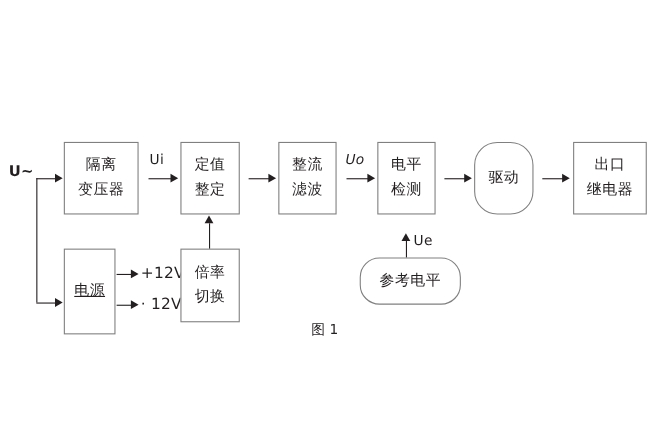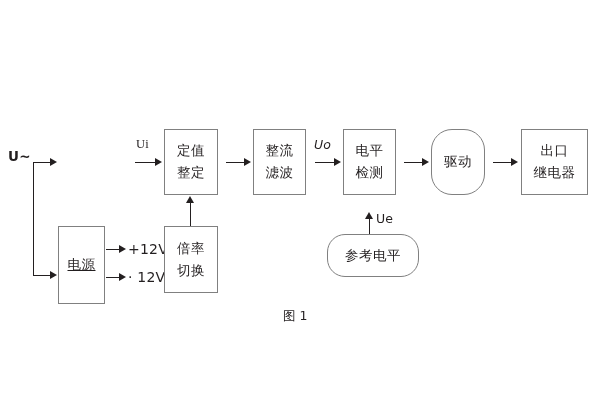--- a/index.html
+++ b/index.html
@@ -83,22 +83,26 @@
 <div id="diagram">
 
   <div class="sig-label" style="left:8px; top:148px; font-size:13.5px; font-weight:700;">U~</div>
 
   <div class="hline" style="left:33px; top:162px; width:18px;"></div>
   <div class="arrow-r" style="left:50px; top:158px;"></div>
   <div class="vline" style="left:33px; top:162px; height:113px;"></div>
   <div class="hline" style="left:33px; top:275px; width:18px;"></div>
   <div class="arrow-r" style="left:50px; top:271px;"></div>
 
+  <div class="box" style="left:58px; top:129px; width:68px; height:66px;">
+    <span class="line">隔离</span>
+    <span class="line">变压器</span>
+  </div>
 
-  <div class="sig-label" style="left:136px; top:137px;font-family:Liberation Serif, serif;">Ui</div>
+  <div class="sig-label" style="left:136px; top:137px;">Ui</div>
   <div class="hline" style="left:135px; top:162px; width:22px;"></div>
   <div class="arrow-r" style="left:155px; top:158px;"></div>
 
   <div class="box" style="left:164px; top:129px; width:54px; height:66px;">
     <span class="line">定值</span>
     <span class="line">整定</span>
   </div>
 
   <div class="hline" style="left:226px; top:162px; width:22px;"></div>
   <div class="arrow-r" style="left:244px; top:158px;"></div>
@@ -152,15 +156,15 @@
   <div class="vline" style="left:190px; top:203px; height:23px;"></div>
   <div class="arrow-u" style="left:186px; top:196px;"></div>
 
   <div class="box" style="left:327px; top:234px; width:92px; height:43px;border-radius:18px;">
     <span class="line">参考电平</span>
   </div>
   <div class="vline" style="left:369px; top:219px; height:15px;"></div>
   <div class="arrow-u" style="left:365px; top:212px;"></div>
   <div class="sig-label" style="left:376px; top:211px;">Ue</div>
 
-  <div class="caption" style="left:283px; top:292px;margin-top:16px;">图 1</div>
+  <div class="caption" style="left:283px; top:292px;">图 1</div>
 
 </div>
 
 </body></html>

